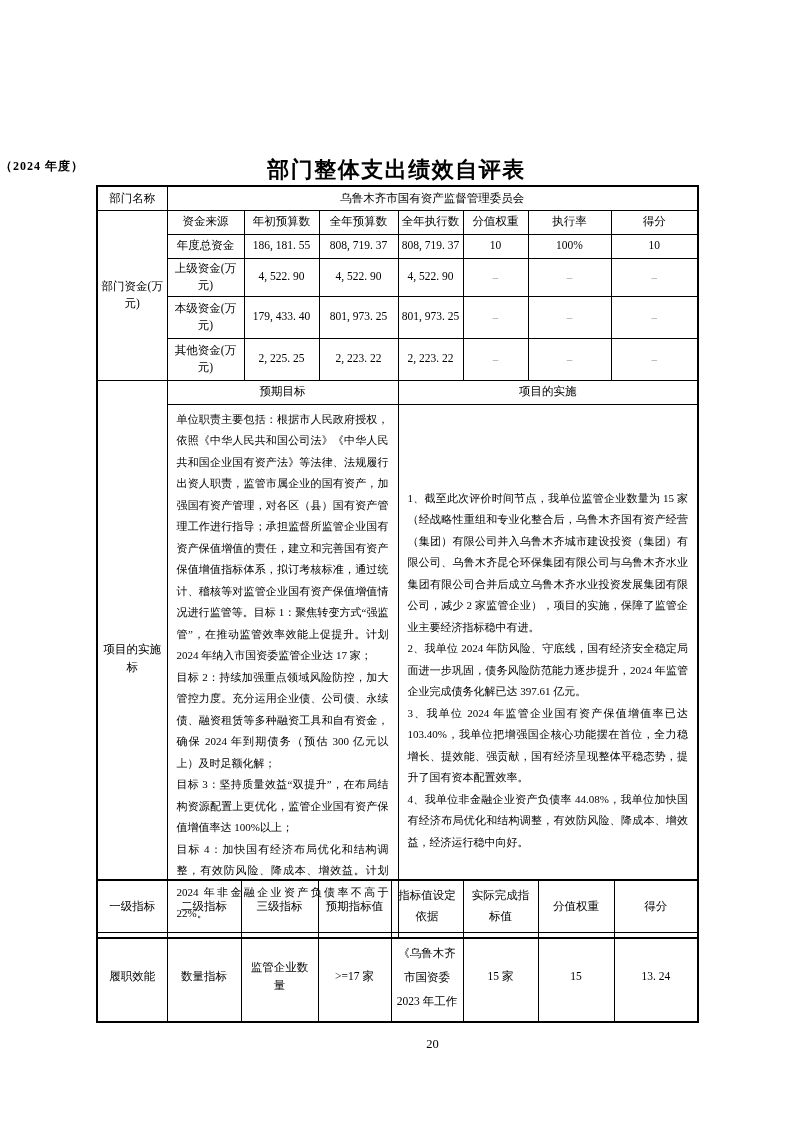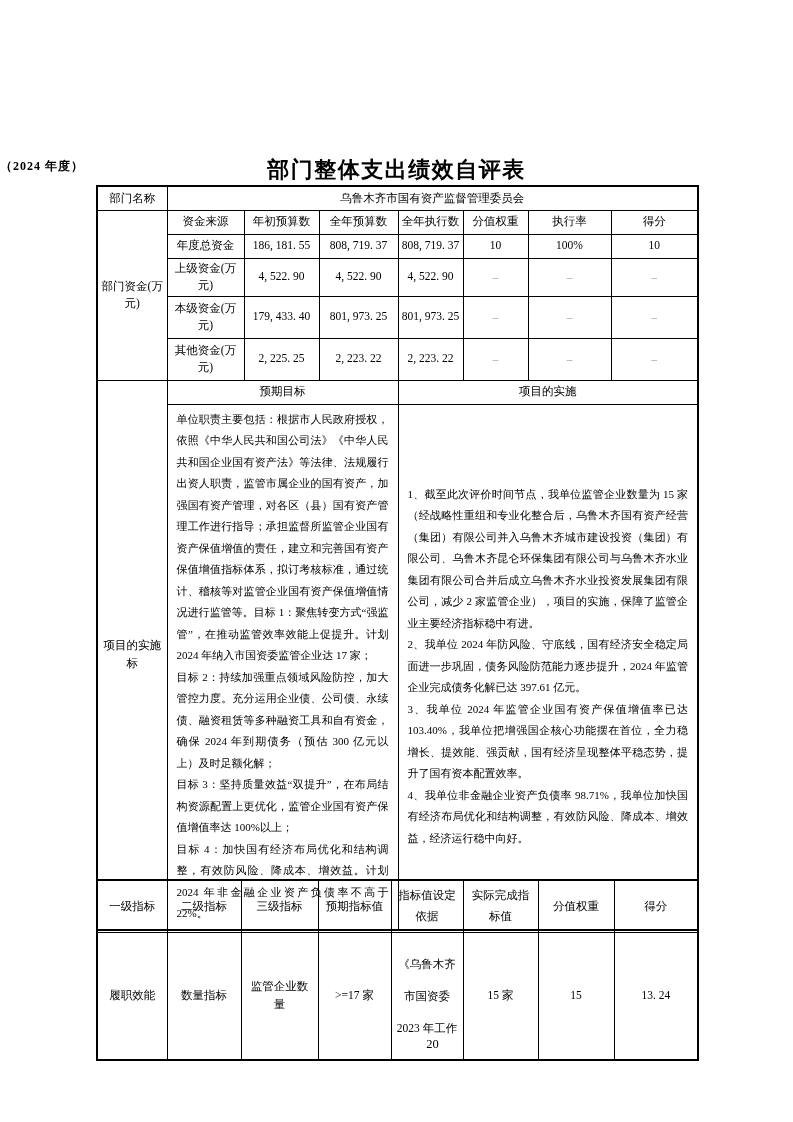--- a/index.html
+++ b/index.html
@@ -37,27 +37,27 @@
     padding:0 3px;overflow:hidden;
   }
   .h24{height:24px}.h38{height:38px}.h42{height:42px}
   .h52{height:52px}.h72{height:72px}.h476{height:476px}
   .preline{white-space:pre-line;}
   .dash{color:#888;font-size:11px;}
   .goal-cell{
     text-align:justify;
     font-size:11px;
     line-height:21.5px;
-    padding:4px 9px;
+    padding:12px 9px;
   }
   .goal-left{vertical-align:top;padding-top:4px;}
   .goal-right{vertical-align:middle;}
   .goal-cell p{margin:0;text-align:justify;}
   .ind-head td{line-height:21px;}
-  .basis-cell{line-height:32px;padding:15px 2px;}
+  .basis-cell{line-height:24px;padding:8px 2px;}
   .page-num{
     position:absolute;top:1037px;left:0;width:100%;
     text-align:center;font-size:12.5px;margin-left:36px;
   }
 </style>
 </head>
 <body>
 
 <div class="page">
 
@@ -140,21 +140,21 @@
       <td colspan="3" class="goal-cell goal-left">
         <p>单位职责主要包括：根据市人民政府授权，依照《中华人民共和国公司法》《中华人民共和国企业国有资产法》等法律、法规履行出资人职责，监管市属企业的国有资产，加强国有资产管理，对各区（县）国有资产管理工作进行指导；承担监督所监管企业国有资产保值增值的责任，建立和完善国有资产保值增值指标体系，拟订考核标准，通过统计、稽核等对监管企业国有资产保值增值情况进行监管等。目标 1：聚焦转变方式“强监管”，在推动监管效率效能上促提升。计划 2024 年纳入市国资委监管企业达 17 家；</p>
         <p>目标 2：持续加强重点领域风险防控，加大管控力度。充分运用企业债、公司债、永续债、融资租赁等多种融资工具和自有资金，确保 2024 年到期债务（预估 300 亿元以上）及时足额化解；</p>
         <p>目标 3：坚持质量效益“双提升”，在布局结构资源配置上更优化，监管企业国有资产保值增值率达 100%以上；</p>
         <p>目标 4：加快国有经济布局优化和结构调整，有效防风险、降成本、增效益。计划 2024 年非金融企业资产负债率不高于 22%。</p>
       </td>
       <td colspan="4" class="goal-cell goal-right">
         <p>1、截至此次评价时间节点，我单位监管企业数量为 15 家（经战略性重组和专业化整合后，乌鲁木齐国有资产经营（集团）有限公司并入乌鲁木齐城市建设投资（集团）有限公司、乌鲁木齐昆仑环保集团有限公司与乌鲁木齐水业集团有限公司合并后成立乌鲁木齐水业投资发展集团有限公司，减少 2 家监管企业），项目的实施，保障了监管企业主要经济指标稳中有进。</p>
         <p>2、我单位 2024 年防风险、守底线，国有经济安全稳定局面进一步巩固，债务风险防范能力逐步提升，2024 年监管企业完成债务化解已达 397.61 亿元。</p>
         <p>3、我单位 2024 年监管企业国有资产保值增值率已达 103.40%，我单位把增强国企核心功能摆在首位，全力稳增长、提效能、强贡献，国有经济呈现整体平稳态势，提升了国有资本配置效率。</p>
-        <p>4、我单位非金融企业资产负债率 98.71%，我单位加快国有经济布局优化和结构调整，有效防风险、降成本、增效益，经济运行稳中向好。</p>
+        <p>4、我单位非金融企业资产负债率 44.08%，我单位加快国有经济布局优化和结构调整，有效防风险、降成本、增效益，经济运行稳中向好。</p>
       </td>
     </tr>
   </tbody>
     </table>
 
   <table class="doc t2">
     <colgroup>
       <col style="width:70px">
         <col style="width:74px">
         <col style="width:77px">

